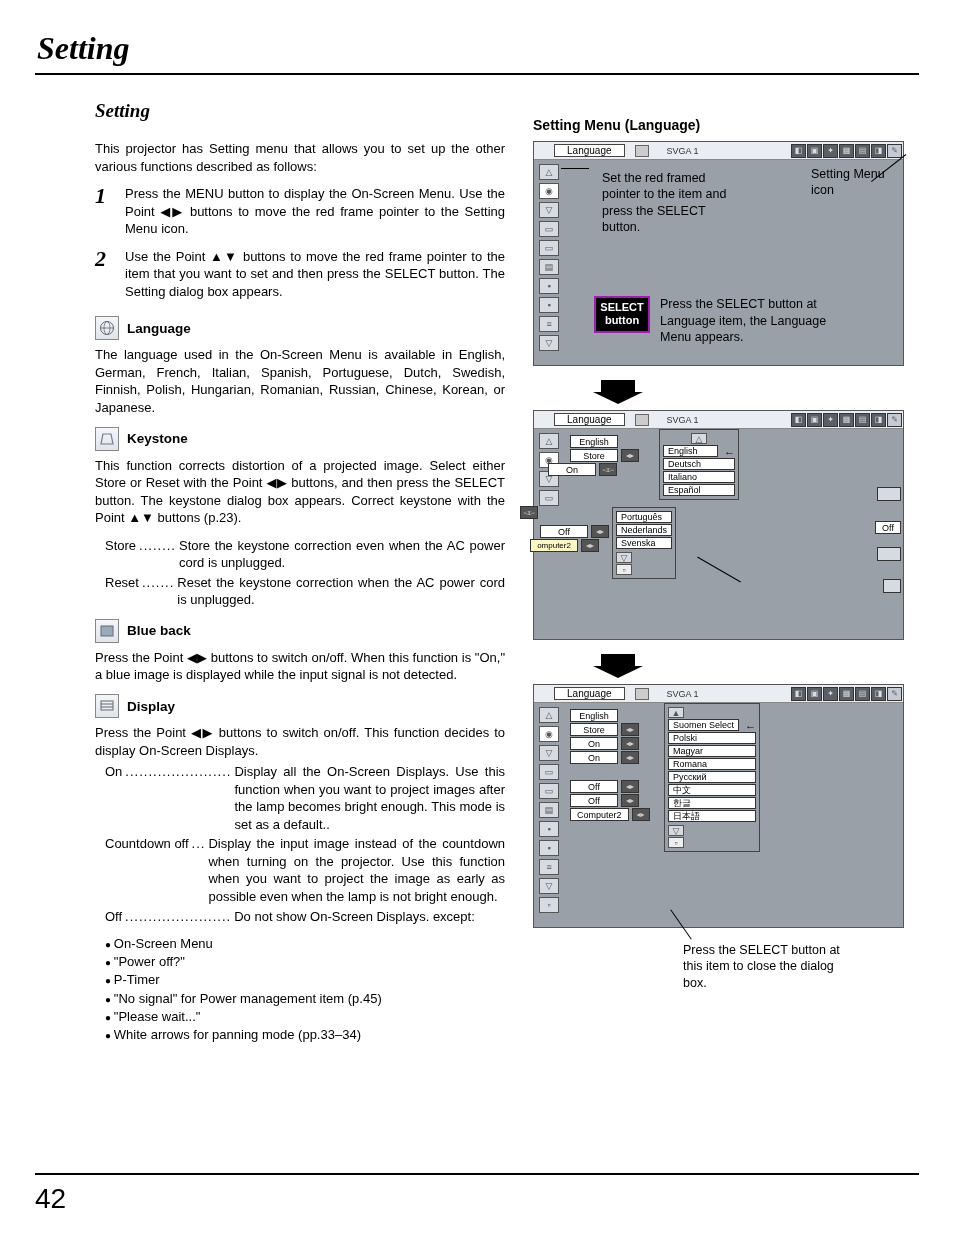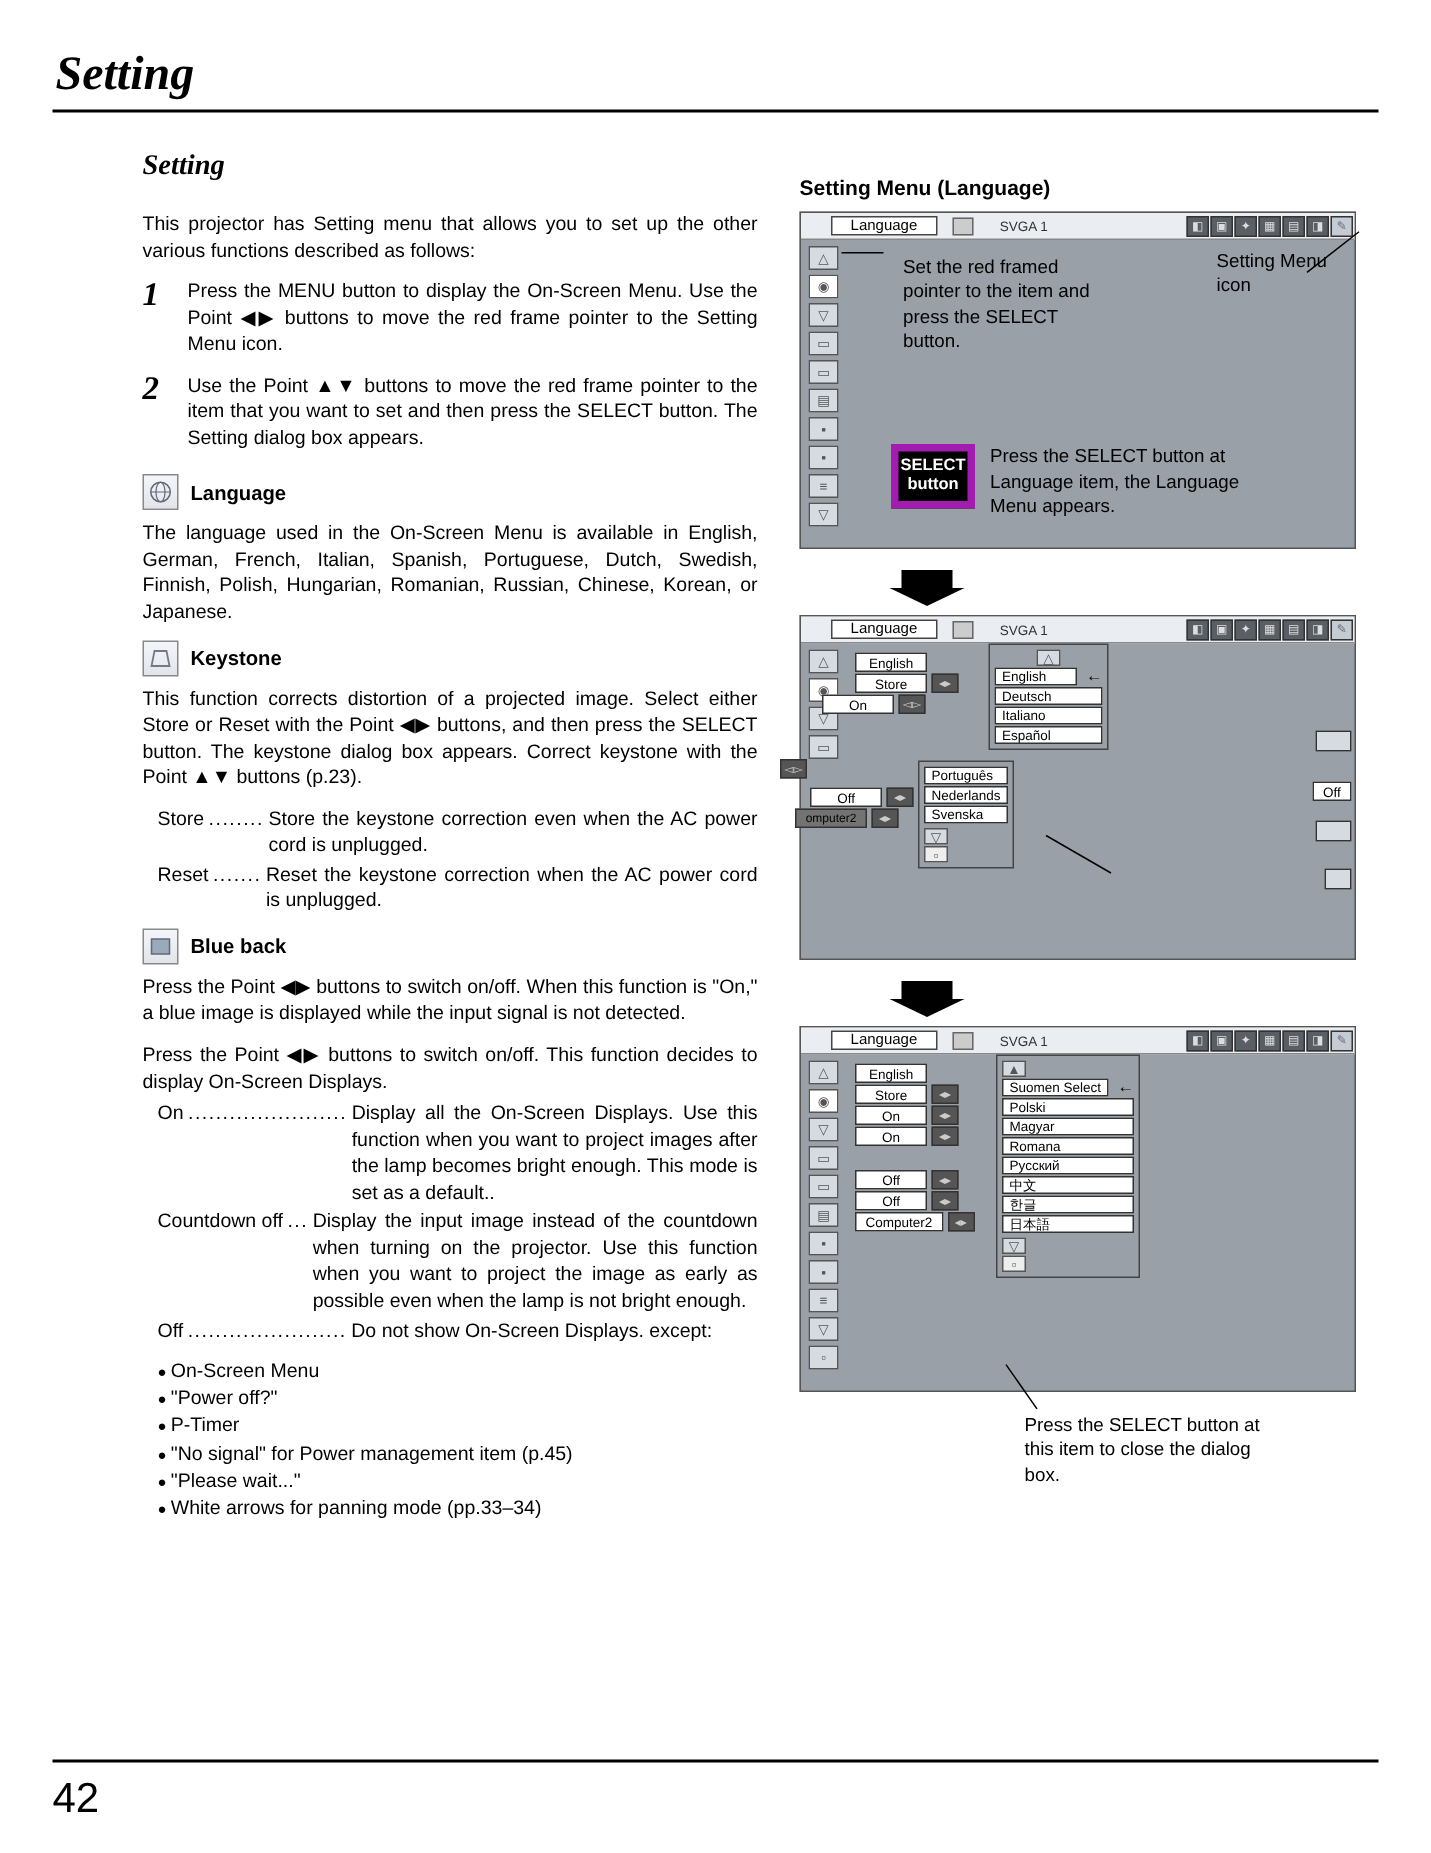--- a/index.html
+++ b/index.html
@@ -99,40 +99,40 @@
   .sicon.sel { background:#fff; }
   .osd-content { flex: 1; padding: 10px 8px; font-size: 11px; color: #000; position: relative; }
   .callout { font-size: 12.5px; line-height: 1.3; }
   .callout.abs { position: absolute; }
   .leader {
     position: absolute; background: #000; height: 1px;
   }
   .selbtn {
     width: 56px; background: #000; color: #fff; font-weight: bold;
     font-size: 11px; text-align: center; padding: 3px 0; line-height: 1.2;
-    border:5px solid #a21caf;
+    border:2px solid #a21caf;
   }
   .bigarrow {
     width: 50px; height: 24px; margin: 0 auto 6px 60px;
     position: relative;
   }
   .bigarrow::before {
     content:""; position:absolute; left:8px; top:0; width:34px; height:12px;
     background:#000;
   }
   .bigarrow::after {
     content:""; position:absolute; left:0; top:12px;
     border-left:25px solid transparent; border-right:25px solid transparent;
     border-top:12px solid #000;
   }
   .minibox {
     border:1px solid #333; background:#fff; font-size:9px;
     padding:0 6px; min-width:48px; text-align:center; height:13px; line-height:12px;
   }
-  .minibox.grey { background:#737373; }
+  .minibox.grey { background:#fef9c3; }
   .lrbtn {
     width:18px; height:13px; background:#555; color:#ccc; font-size:8px;
     display:inline-flex;align-items:center;justify-content:center;
     border:1px solid #333;
   }
   .langpop {
     position:absolute; background:#9aa0a7; border:1px solid #444;
     padding:3px; display:flex; flex-direction:column; gap:1px;
   }
   .langitem {
@@ -203,20 +203,30 @@
     <div class="iconhdr">
       <div class="iconbox">
         <svg viewBox="0 0 16 16">
             <rect x="2" y="3" width="12" height="10" fill="#9ab" stroke="#667"></rect>
           </svg>
       </div>
       <div class="hdrtxt">Blue back</div>
     </div>
     <div class="para">Press the Point ◀▶ buttons to switch on/off. When this function is "On," a blue image is displayed while the input signal is not detected.</div>
 
+    <div class="iconhdr">
+      <div class="iconbox">
+        <svg viewBox="0 0 16 16">
+            <rect x="2" y="3" width="12" height="9" fill="none" stroke="#667"></rect>
+            <line x1="2" y1="6" x2="14" y2="6" stroke="#667"></line>
+            <line x1="2" y1="9" x2="14" y2="9" stroke="#667"></line>
+          </svg>
+      </div>
+      <div class="hdrtxt">Display</div>
+    </div>
     <div class="para" style="margin-bottom:4px">Press the Point ◀▶ buttons to switch on/off. This function decides to display On-Screen Displays.</div>
     <div class="deflist">
       <div class="def">
         <span class="dt">On</span>
         <span class="dots"> ....................... </span>
         <span class="dd">Display all the On-Screen Displays. Use this function when you want to project images after the lamp becomes bright enough. This mode is set as a default..</span>
       </div>
       <div class="def">
         <span class="dt">Countdown off</span>
         <span class="dots"> ... </span>

